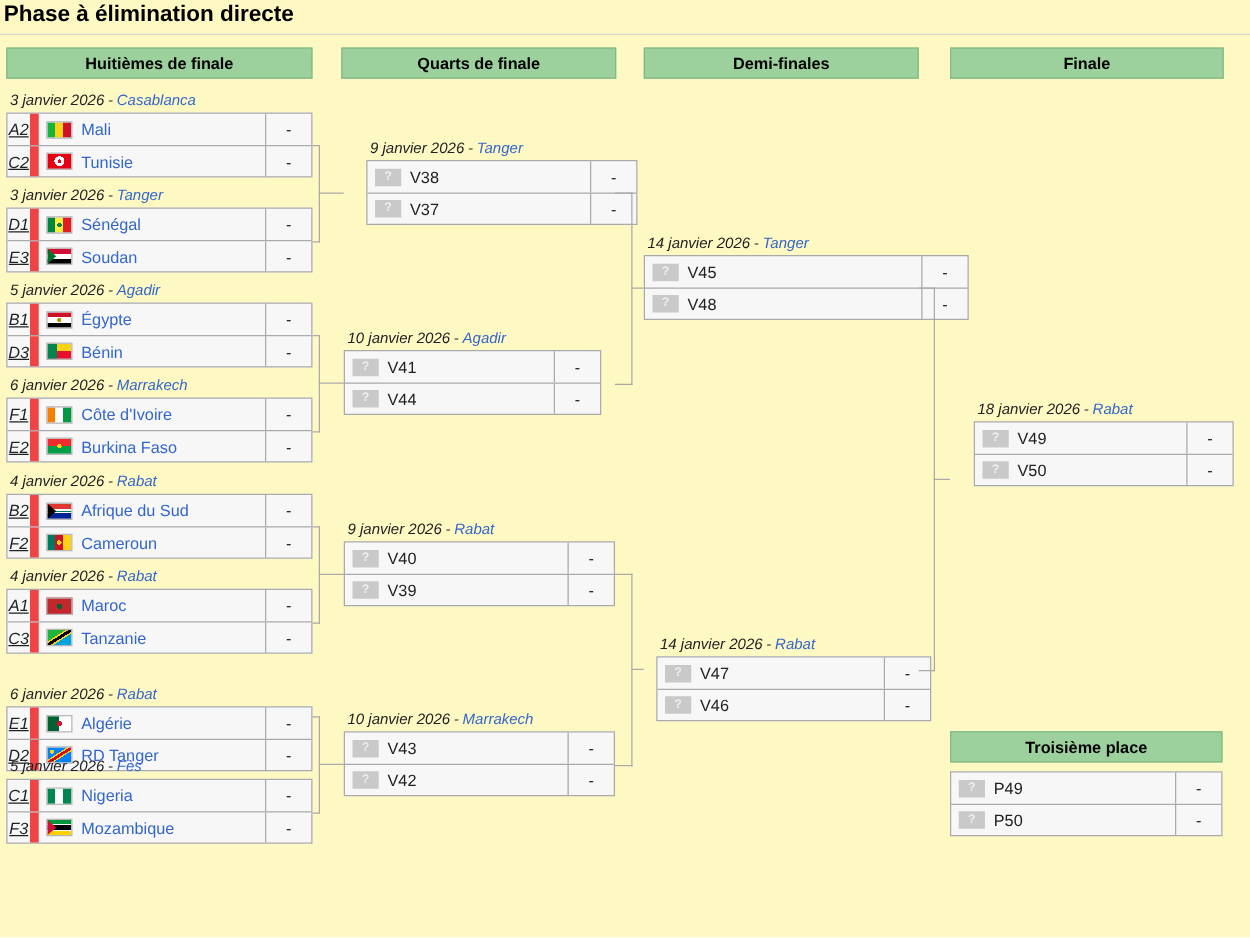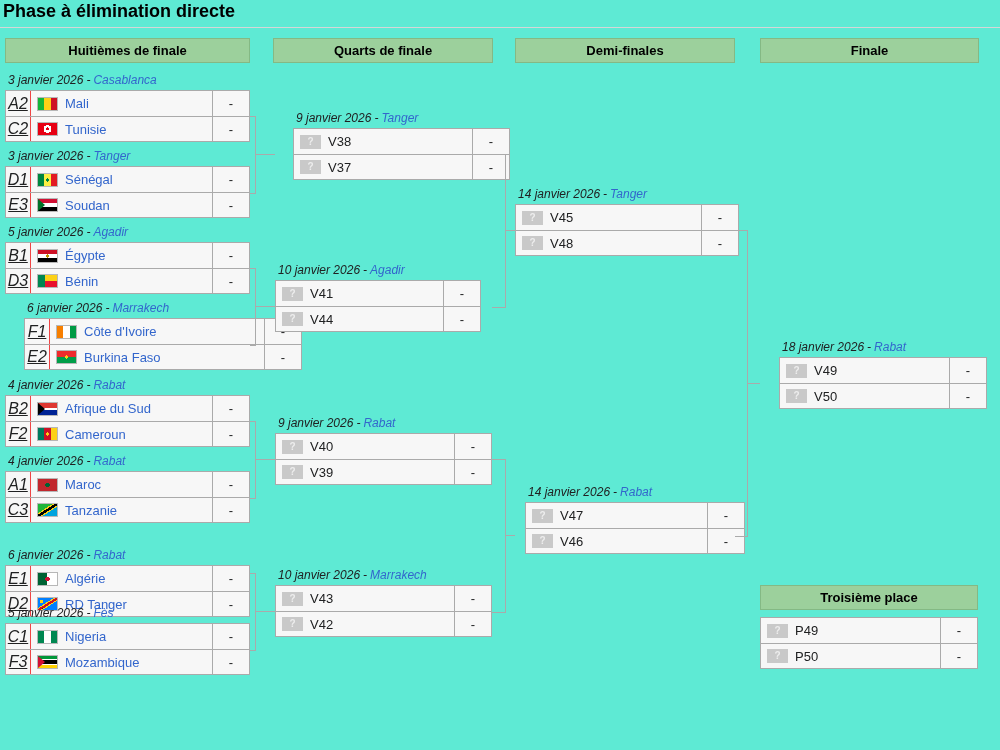--- a/index.html
+++ b/index.html
@@ -1,32 +1,32 @@
 <!DOCTYPE html>
 <html><head>
 <meta charset="utf-8">
 <style>
   html,body{margin:0;padding:0;background:#fff;}
-  .stage{position:relative;width:1000px;height:750px;background:#5eead4;overflow:hidden;
+  .stage{position:relative;width:1000px;height:750px;background:#fef9c3;overflow:hidden;
          font-family:"Liberation Sans","DejaVu Sans",sans-serif;color:#202122;}
   .page-title{position:absolute;top:1px;left:3px;font-size:18px;font-weight:bold;color:#000;}
   .title-rule{position:absolute;top:27px;left:0;width:1000px;border-top:1px solid #d6d6d6;}
   .round-header{position:absolute;top:38px;height:25px;line-height:23px;box-sizing:border-box;
                 background:#9cd09c;border:1px solid#84b984;text-align:center;
                 font-weight:bold;font-size:13px;color:#000;}
   .match{position:absolute;}
   .mdate{height:17px;font-size:12px;font-style:italic;white-space:nowrap;padding-left:3px;color:#202122;}
   .mdate .dtx{margin-right:3px;}
   .mdate .sep{margin-right:3px;}
   .mdate a{color:#36c;text-decoration:none;font-style:italic;}
   .mbox{border:1px solid #aaa;background:#f7f7f7;}
   .mrow{display:flex;align-items:center;height:25px;box-sizing:border-box;}
   .mrow + .mrow{border-top:1px solid #aaa;}
-  .seed{flex:0 0 25px;align-self:stretch;border-right:1px solid #ef4444;
-        font-size:16px;font-style:italic;text-decoration:underline;
+  .seed{flex:0 0 25px;align-self:stretch;border-right:7px solid #ef4444;
+        font-size:13px;font-style:italic;text-decoration:underline;
         display:flex;align-items:center;justify-content:center;box-sizing:border-box;}
   .flag{flex:0 0 21px;width:21px;height:14px;margin:0 7px 0 6px;border:1px solid #b7b7b7;
         box-sizing:border-box;position:relative;background:#ccc;overflow:hidden;}
   .flag.ph{border:none;background:#c9c9c9;color:#ededed;font-size:10px;font-weight:bold;
            font-style:normal;text-align:center;line-height:14px;}
   .team{font-size:13px;color:#36c;text-decoration:none;white-space:nowrap;}
   .team.plain{color:#202122;}
   .score{margin-left:auto;flex:0 0 36px;align-self:stretch;border-left:1px solid #aaa;
          display:flex;align-items:center;justify-content:center;font-size:13px;color:#202122;}
   .conn-pair{position:absolute;border:1px solid #aaa;border-left:none;}
@@ -116,21 +116,21 @@
       </div>
       <div class="mrow">
         <span class="seed">D3</span>
         <span class="flag" data-flag="benin"></span>
         <a href="#" class="team">Bénin</a>
         <span class="score">-</span>
       </div>
     </div>
   </div>
 
-  <div class="match" style="left:5px;top:301px;width:278px;margin-left:19px;">
+  <div class="match" style="left:5px;top:301px;width:245px;">
     <div class="mdate"><span class="dtx">6 janvier 2026</span><span class="sep">-</span><a href="#" class="venue">Marrakech</a></div>
     <div class="mbox">
       <div class="mrow">
         <span class="seed">F1</span>
         <span class="flag" data-flag="cotedivoire"></span>
         <a href="#" class="team">Côte d'Ivoire</a>
         <span class="score">-</span>
       </div>
       <div class="mrow">
         <span class="seed">E2</span>
@@ -270,53 +270,53 @@
         <span class="score">-</span>
       </div>
       <div class="mrow">
         <span class="flag ph">?</span>
         <span class="team plain">V42</span>
         <span class="score">-</span>
       </div>
     </div>
   </div>
 
-  <div class="match" style="left:515px;top:187px;width:224px;">
+  <div class="match" style="left:515px;top:187px;width:260px;">
     <div class="mdate"><span class="dtx">14 janvier 2026</span><span class="sep">-</span><a href="#" class="venue">Tanger</a></div>
     <div class="mbox">
       <div class="mrow">
         <span class="flag ph">?</span>
         <span class="team plain">V45</span>
         <span class="score">-</span>
       </div>
       <div class="mrow">
         <span class="flag ph">?</span>
         <span class="team plain">V48</span>
         <span class="score">-</span>
       </div>
     </div>
   </div>
 
-  <div class="match" style="left:515px;top:485px;width:220px;padding-left:10px;">
+  <div class="match" style="left:515px;top:508px;width:220px;padding-left:10px;">
     <div class="mdate"><span class="dtx">14 janvier 2026</span><span class="sep">-</span><a href="#" class="venue">Rabat</a></div>
     <div class="mbox">
       <div class="mrow">
         <span class="flag ph">?</span>
         <span class="team plain">V47</span>
         <span class="score">-</span>
       </div>
       <div class="mrow">
         <span class="flag ph">?</span>
         <span class="team plain">V46</span>
         <span class="score">-</span>
       </div>
     </div>
   </div>
 
-  <div class="match" style="left:760px;top:340px;width:208px;padding-left:19px;">
+  <div class="match" style="left:760px;top:320px;width:208px;padding-left:19px;">
     <div class="mdate"><span class="dtx">18 janvier 2026</span><span class="sep">-</span><a href="#" class="venue">Rabat</a></div>
     <div class="mbox">
       <div class="mrow">
         <span class="flag ph">?</span>
         <span class="team plain">V49</span>
         <span class="score">-</span>
       </div>
       <div class="mrow">
         <span class="flag ph">?</span>
         <span class="team plain">V50</span>

